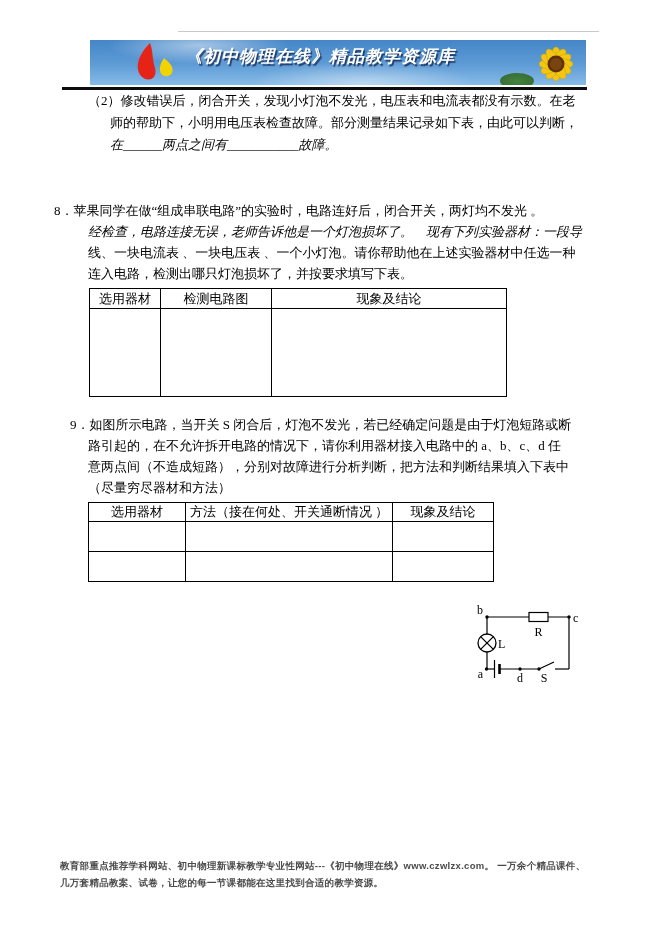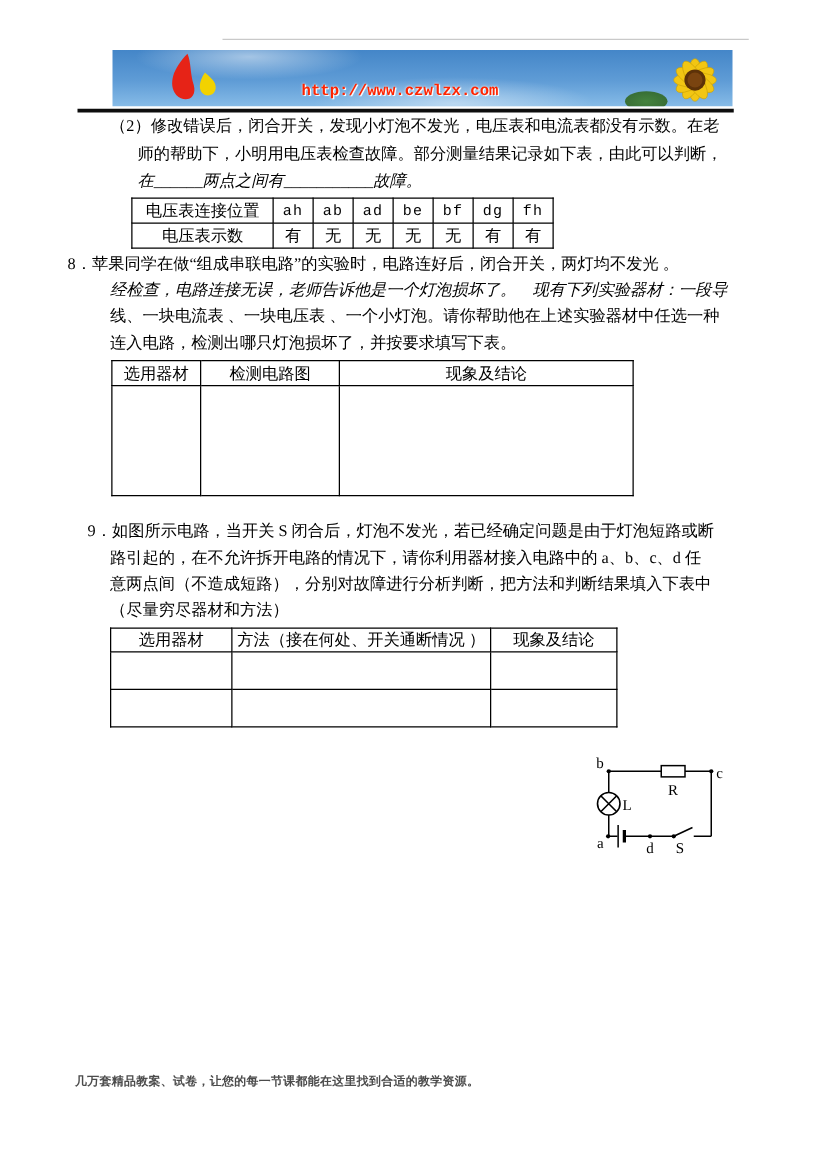--- a/index.html
+++ b/index.html
@@ -56,21 +56,21 @@
 
 <div class="page">
 
   <div class="top-faint-line"></div>
 
   <div class="banner">
     <svg class="logo" width="56" height="42" viewBox="0 0 56 42">
       <path d="M22,1 C11,12 6,25 13,34 C20,41 30,37 27,26 C24,17 25,8 22,1 Z" fill="#e62317"></path>
       <path d="M36,16 C31,23 30,31 36,34 C43,36 47,29 43,23 C40,19 38,18 36,16 Z" fill="#f2d200"></path>
     </svg>
-    <div class="banner-url">http://www.czwlzx.com</div>
+    <div class="banner-title">《初中物理在线》精品教学资源库</div>
     <div class="foliage"></div>
     <svg class="sunflower" width="58" height="44" viewBox="0 0 58 44">
       <g transform="translate(30,23)">
         <g fill="#f2c613" stroke="#caa206" stroke-width="0.5">
           <ellipse rx="6" ry="17" transform="rotate(0)"></ellipse>
           <ellipse rx="6" ry="17" transform="rotate(30)"></ellipse>
           <ellipse rx="6" ry="17" transform="rotate(60)"></ellipse>
           <ellipse rx="6" ry="17" transform="rotate(90)"></ellipse>
           <ellipse rx="6" ry="17" transform="rotate(120)"></ellipse>
           <ellipse rx="6" ry="17" transform="rotate(150)"></ellipse>
@@ -81,44 +81,20 @@
     </svg>
   </div>
   <div class="header-rule"></div>
 
   <div class="p2">
     <div class="tline" style="left:88px;top:92px;font-family:Liberation Serif, serif;">（2）修改错误后，闭合开关，发现小灯泡不发光，电压表和电流表都没有示数。在老</div>
     <div class="tline" style="left:110px;top:114px;">师的帮助下，小明用电压表检查故障。部分测量结果记录如下表，由此可以判断，</div>
     <div class="tline blank" style="left:110px;top:136px;font-style:italic;">在______两点之间有___________故障。</div>
   </div>
 
-  <table class="t1">
-    <tbody>
-        <tr>
-      <td class="lab">电压表连接位置</td>
-      <td class="v mono">ah</td>
-      <td class="v mono">ab</td>
-      <td class="v mono">ad</td>
-      <td class="v mono">be</td>
-      <td class="v mono">bf</td>
-      <td class="v mono">dg</td>
-      <td class="v mono">fh</td>
-    </tr>
-    <tr>
-      <td class="lab">电压表示数</td>
-      <td class="v">有</td>
-      <td class="v">无</td>
-      <td class="v">无</td>
-      <td class="v">无</td>
-      <td class="v">无</td>
-      <td class="v">有</td>
-      <td class="v">有</td>
-    </tr>
-  </tbody>
-    </table>
 
   <div>
     <div class="tline" style="left:54px;top:202px;">8．苹果同学在做“组成串联电路”的实验时，电路连好后，闭合开关，两灯均不发光 。</div>
     <div class="tline" style="left:88px;top:223px;font-style:italic;">经检查，电路连接无误，老师告诉他是一个灯泡损坏了。　现有下列实验器材：一段导</div>
     <div class="tline" style="left:88px;top:244px;">线、一块电流表 、一块电压表 、一个小灯泡。请你帮助他在上述实验器材中任选一种</div>
     <div class="tline" style="left:88px;top:265px;">连入电路，检测出哪只灯泡损坏了，并按要求填写下表。</div>
   </div>
 
   <table class="t2">
     <tbody>
@@ -195,16 +171,17 @@
     <text x="18" y="16" text-anchor="end">b</text>
     <text x="108" y="24" text-anchor="start">c</text>
     <text x="73.5" y="38" text-anchor="middle">R</text>
     <text x="33" y="50" text-anchor="start">L</text>
     <text x="18" y="80" text-anchor="end">a</text>
     <text x="55" y="84" text-anchor="middle">d</text>
     <text x="79" y="84" text-anchor="middle">S</text>
   </svg>
 
   <div class="footer">
+    <div>教育部重点推荐学科网站、初中物理新课标教学专业性网站---《初中物理在线》www.czwlzx.com。 一万余个精品课件、</div>
     <div>几万套精品教案、试卷，让您的每一节课都能在这里找到合适的教学资源。</div>
   </div>
 
 </div>
 
 </body></html>

